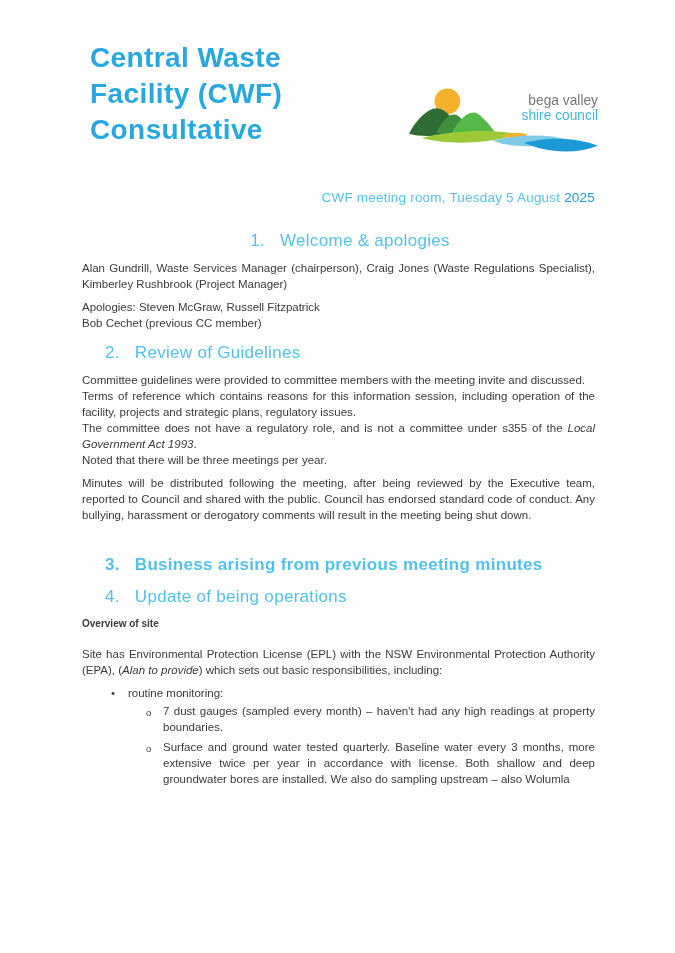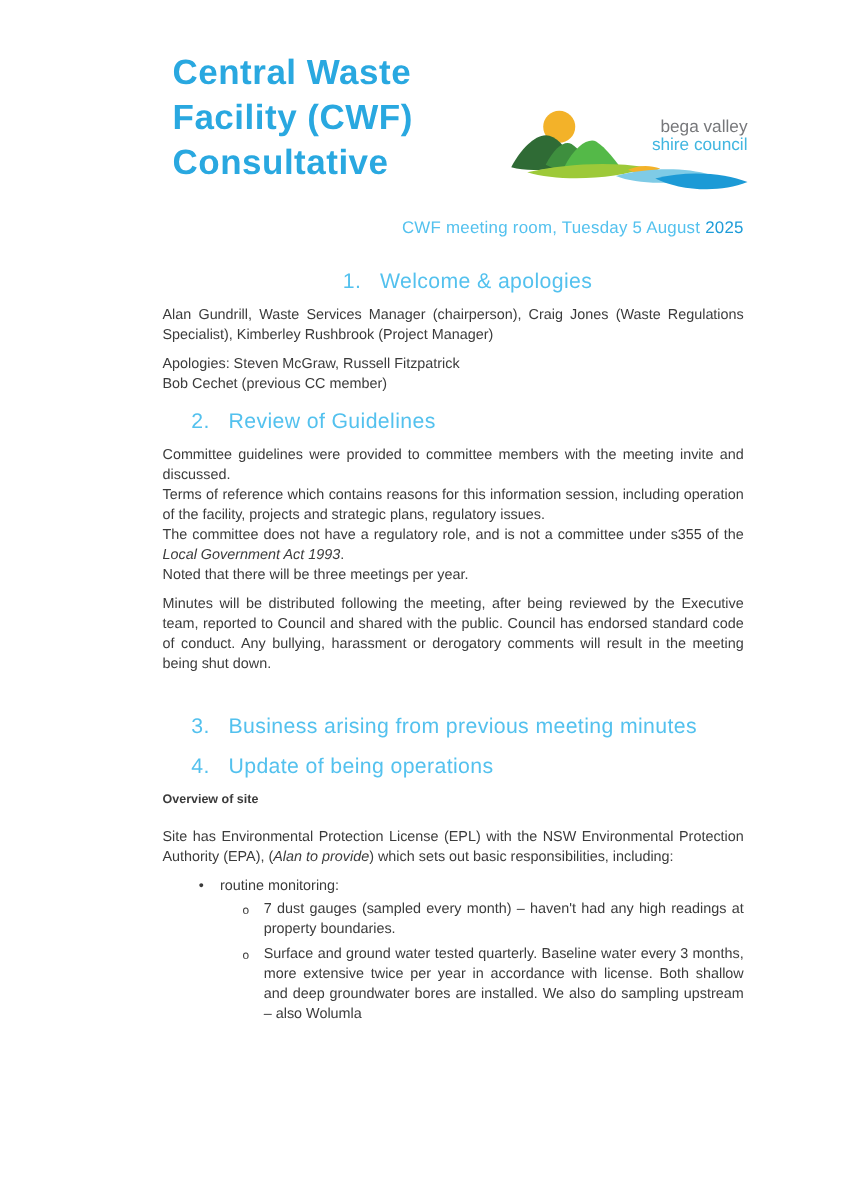--- a/index.html
+++ b/index.html
@@ -1,41 +1,41 @@
 <!DOCTYPE html>
 <html style="--title-blue: #29a8e0; --heading-blue: #53c1ee; --year-blue: #1e9cd8; --body-text: #3b3b3b; --logo-sun: #f3b229; --logo-mountain-dark: #2f6b35; --logo-mountain-mid: #3e8f3e; --logo-hill-green: #54b948; --logo-swoosh-lime: #9dc939; --logo-wave-lightblue: #7fcbe6; --logo-wave-blue: #1c9ad6; --logo-text-gray: #77787b; --logo-text-blue: #41b6e0;"><head>
 <meta charset="utf-8">
 <style>
   * { margin:0; padding:0; box-sizing:border-box; }
   html,body { background:#ffffff; }
   .page {
     width:675px; height:953px; background:#ffffff; position:relative;
     font-family:"Liberation Sans", sans-serif; color:var(--body-text,#3b3b3b);
-    overflow:hidden; margin:0 auto;padding-left:48px;
+    overflow:hidden; margin:0 auto;
   }
   .header { display:flex; justify-content:space-between; align-items:flex-start; padding:40px 75px 0 90px; }
   .doc-title {
     font-size:28px; line-height:36px; font-weight:700; letter-spacing:0.4px;
     color:var(--title-blue,#29a8e0); width:330px;
   }
   .logo { width:192px; flex-shrink:0; margin-top:44px; }
   .logo svg { width:192px; height:80px; display:block; }
   .logo text { font-family:"Liberation Sans", sans-serif; }
 
-  .date-line { margin:10px 80px 0 0; text-align:right; font-size:13.5px; letter-spacing:0.2px; color:var(--heading-blue,#53c1ee); }
+  .date-line { margin:26px 80px 0 0; text-align:right; font-size:13.5px; letter-spacing:0.2px; color:var(--heading-blue,#53c1ee); }
   .date-line .year { color:var(--year-blue,#1e9cd8); }
 
   .content { padding:0 80px 0 82px; }
   .section-heading {
     font-size:17px; font-weight:400; letter-spacing:0.3px;
     color:var(--heading-blue,#53c1ee); margin:12px 0 9px 23px;
   }
   .section-heading .num { display:inline-block; margin-right:10px; }
   .mt-first { margin-top:26px;text-align:center; }
-  .mt-big { margin-top:32px; }
+  .mt-big { margin-top:32px;font-weight:bold; }
 
   .body-text { font-size:11.5px; line-height:16px; margin:0 0 7px 0; text-align:justify; }
   .italic { font-style:italic; }
   .subheading { font-size:10px; line-height:16px; font-weight:700; margin:4px 0 14px 0; }
 
   ul.bullets { list-style:none; margin:0 0 2px 0; }
   ul.bullets li { position:relative; padding-left:46px; font-size:11.5px; line-height:16px; text-align:justify; }
   ul.bullets li::before { content:"\2022"; position:absolute; left:29px; }
   ul.bullets.sub li { padding-left:81px; margin-bottom:4px; }
   ul.bullets.sub li::before { content:"o"; left:64px; font-size:9.5px; top:1.5px; }

